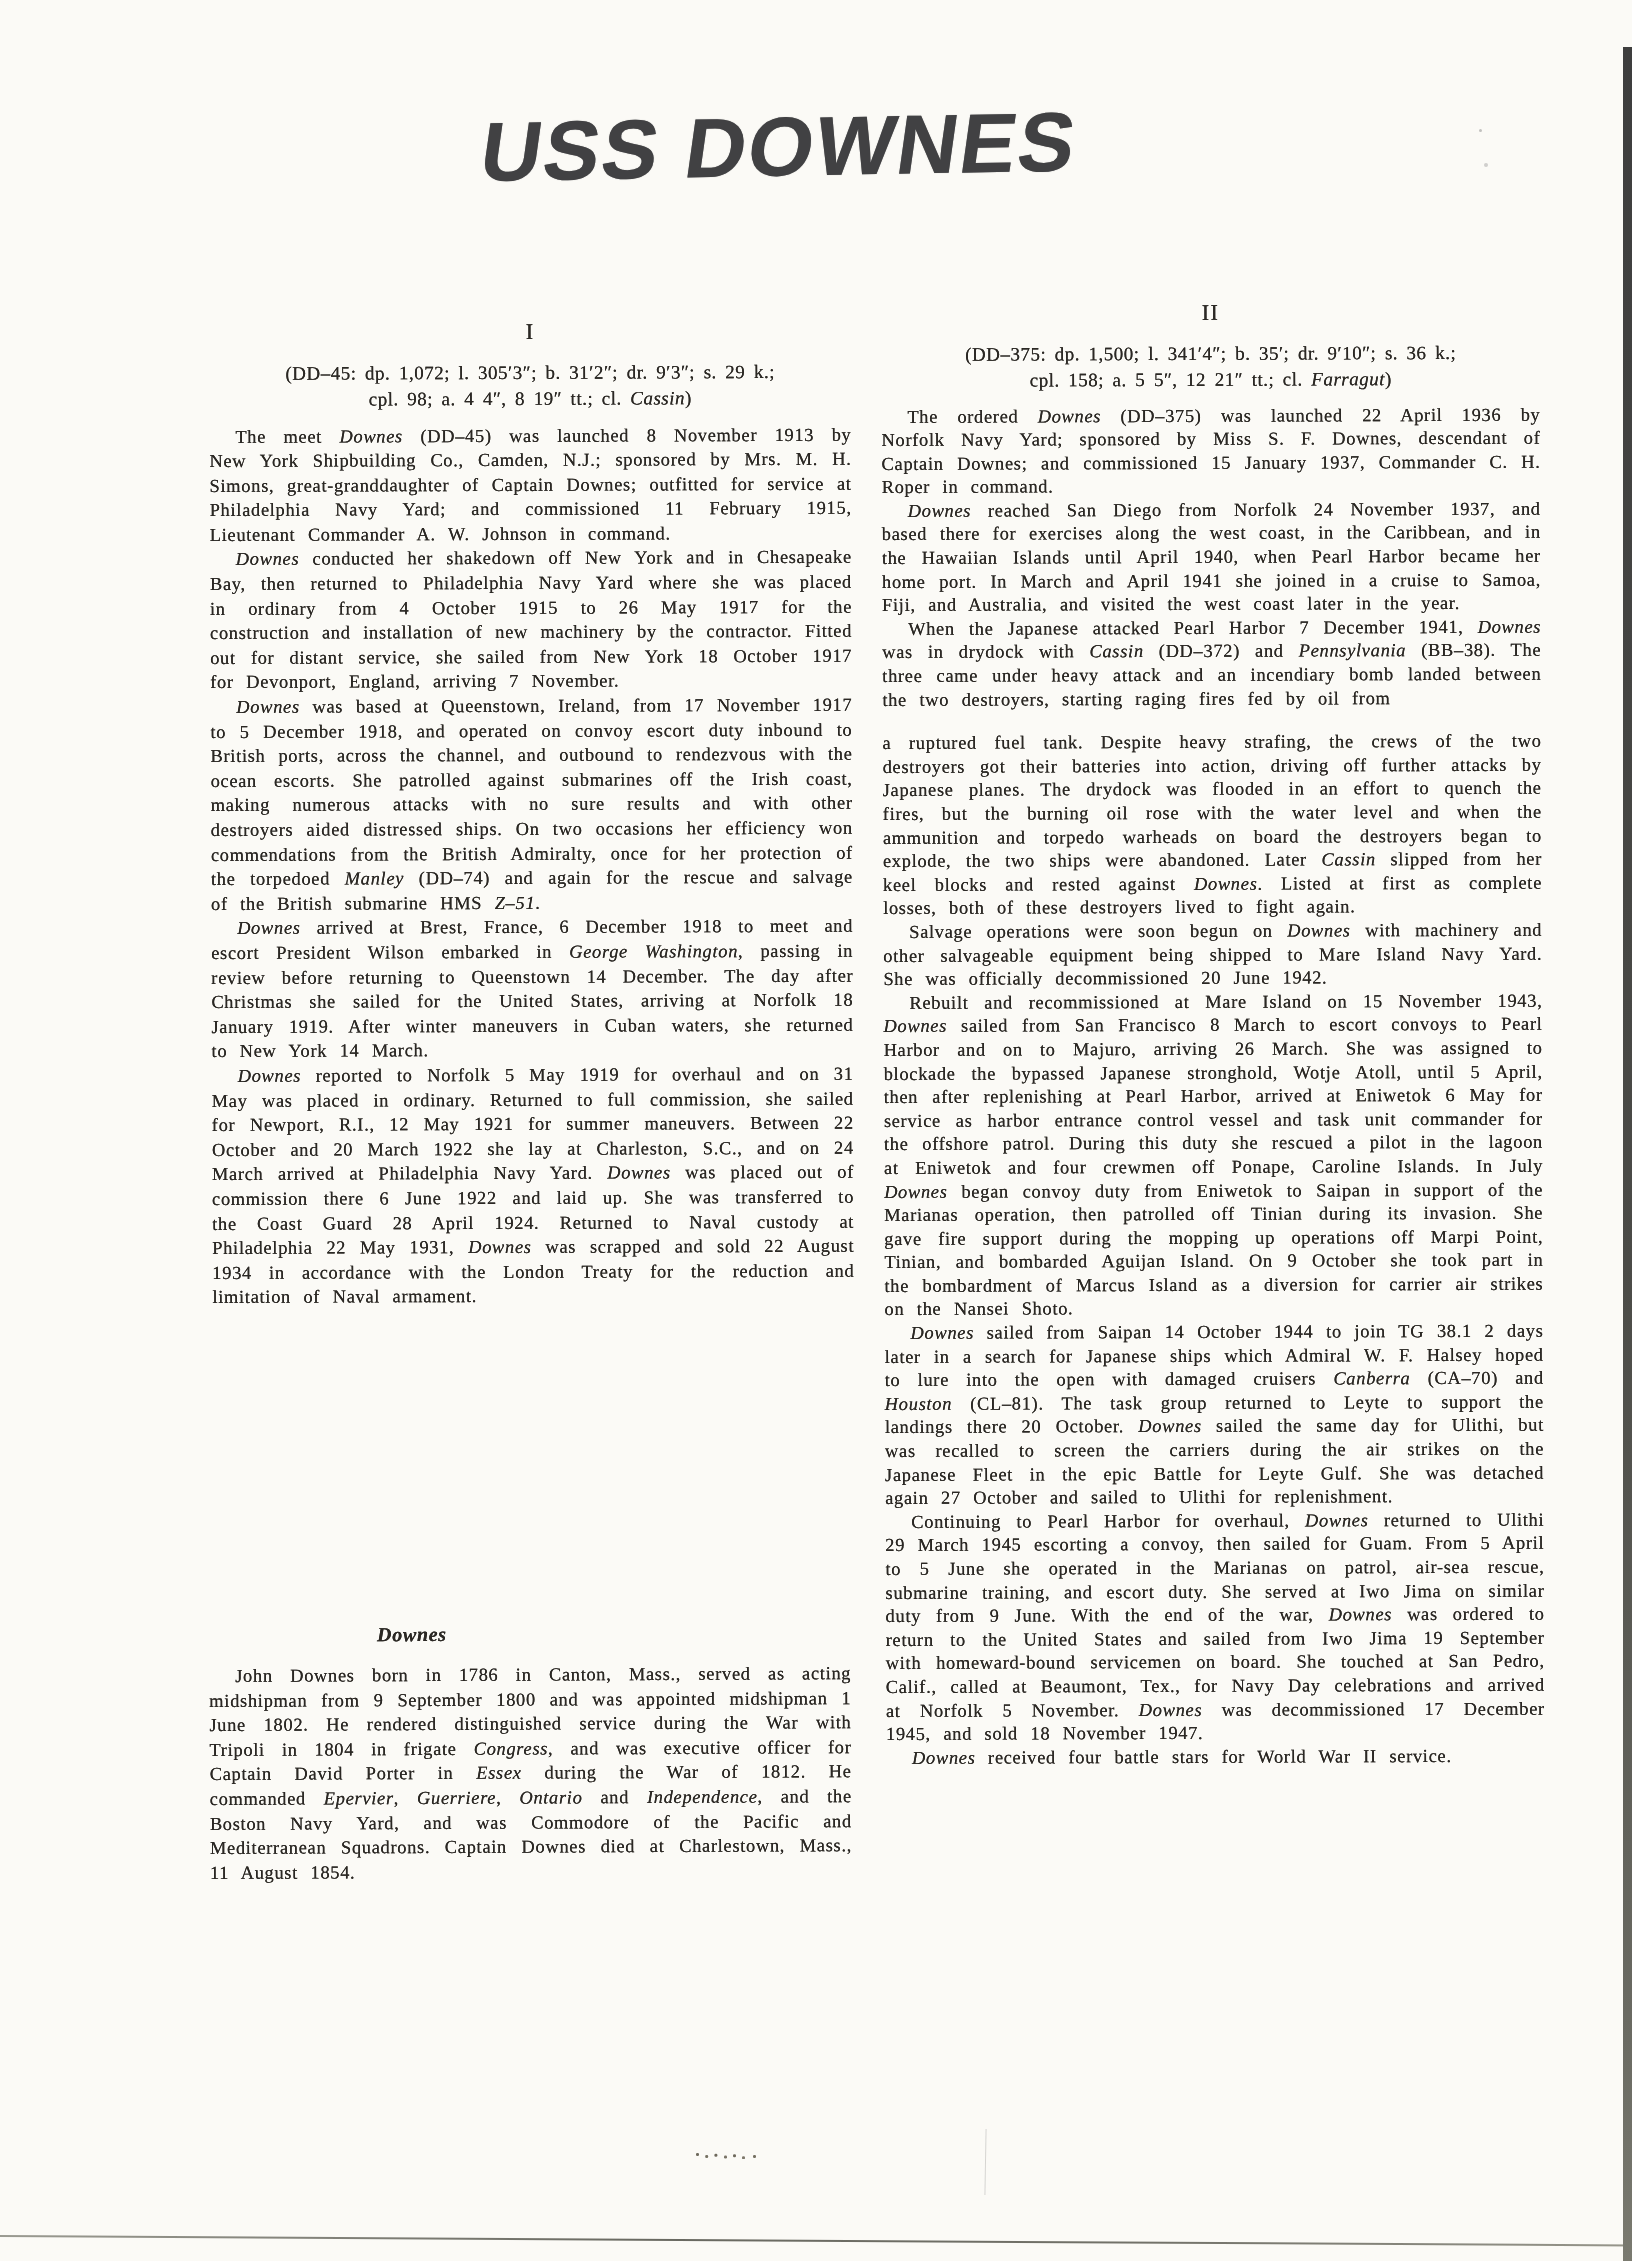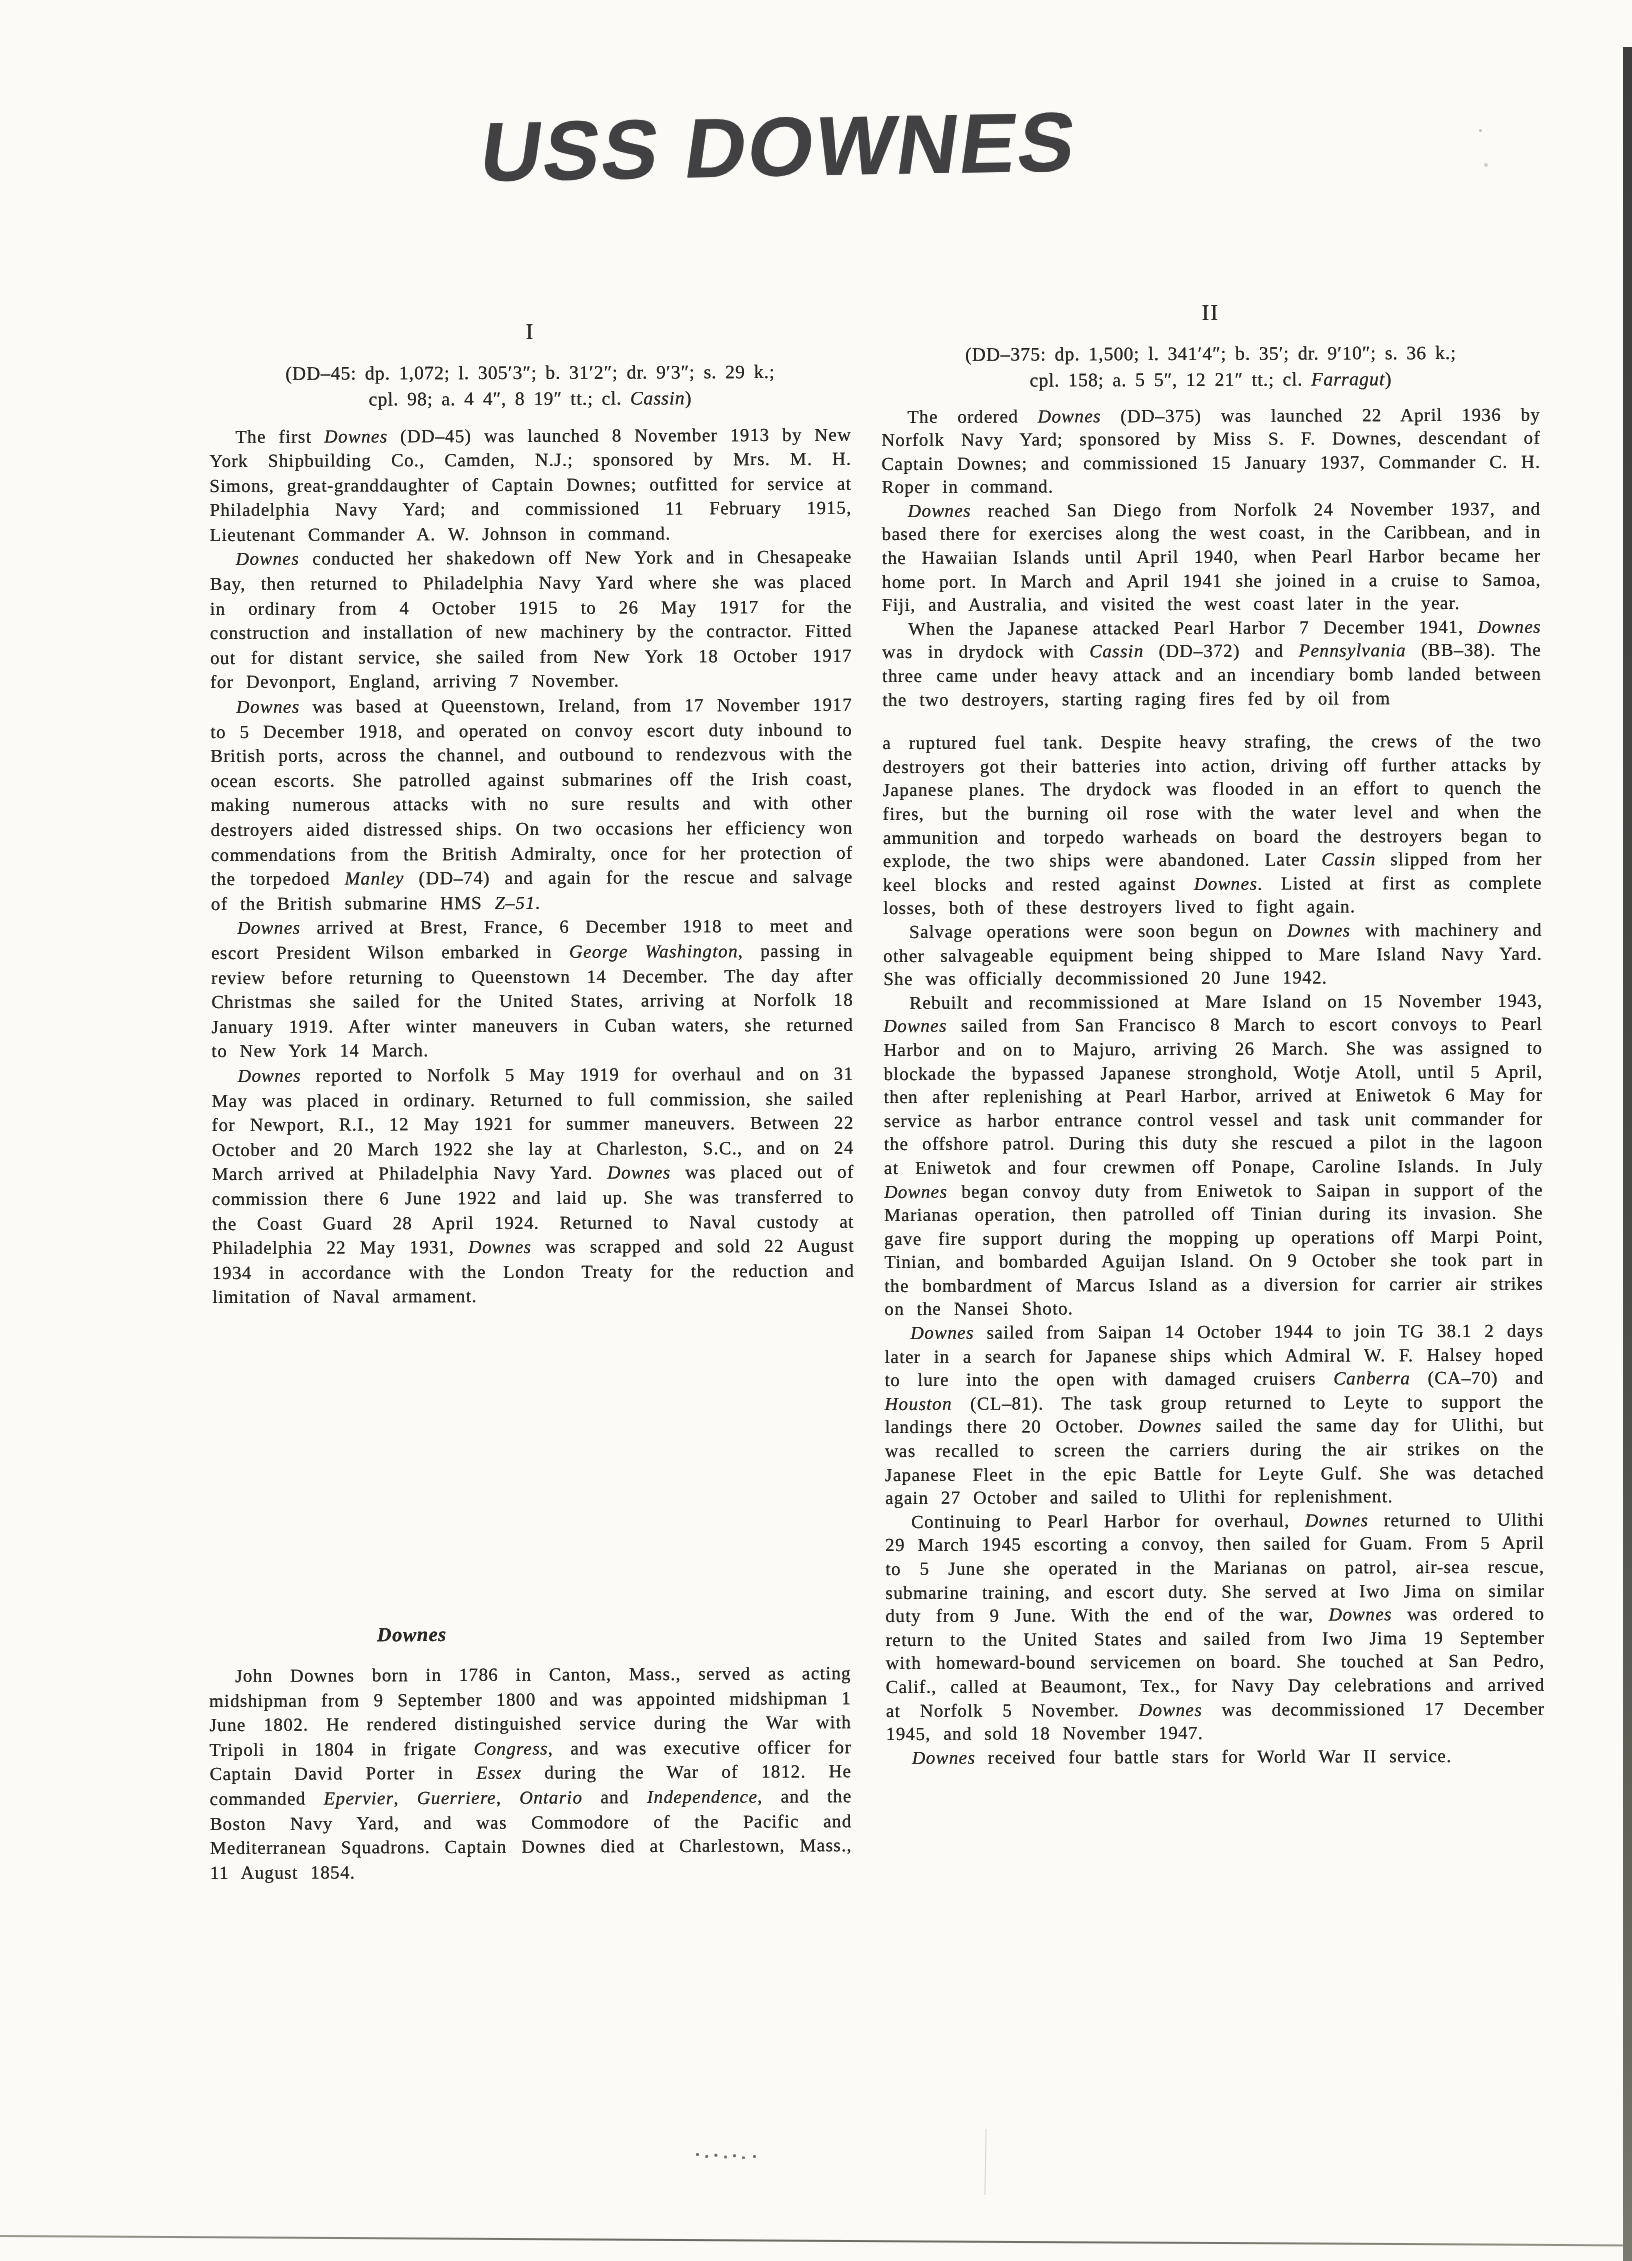--- a/index.html
+++ b/index.html
@@ -105,21 +105,21 @@
 
   <h1 class="title">USS DOWNES</h1>
 
   <section class="col left">
     <div class="numeral">I</div>
     <div class="spec">
       <div class="spec-line">(DD–45: dp. 1,072; l. 305′3″; b. 31′2″; dr. 9′3″; s. 29 k.;</div>
       <div class="spec-line"><span>cpl. 98; a. 4 4″, 8 19″ tt.; cl. </span><span class="it">Cassin</span><span>)</span></div>
     </div>
     <div class="paras">
-      <p class="body-p"><span>The first </span><span class="it">Downes</span><span> (DD–45) was launched 8 November 1913 by New York Shipbuilding Co., Camden, N.J.; sponsored by Mrs. M. H. Simons, great-granddaughter of Captain Downes; outfitted for service at Philadelphia Navy Yard; and commissioned 11 February 1915, Lieutenant Commander A. W. Johnson in command.</span></p>
+      <p class="body-p"><span>The meet </span><span class="it">Downes</span><span> (DD–45) was launched 8 November 1913 by New York Shipbuilding Co., Camden, N.J.; sponsored by Mrs. M. H. Simons, great-granddaughter of Captain Downes; outfitted for service at Philadelphia Navy Yard; and commissioned 11 February 1915, Lieutenant Commander A. W. Johnson in command.</span></p>
       <p class="body-p"><span class="it">Downes</span><span> conducted her shakedown off New York and in Chesapeake Bay, then returned to Philadelphia Navy Yard where she was placed in ordinary from 4 October 1915 to 26 May 1917 for the construction and installation of new machinery by the contractor. Fitted out for distant service, she sailed from New York 18 October 1917 for Devonport, England, arriving 7 November.</span></p>
       <p class="body-p"><span class="it">Downes</span><span> was based at Queenstown, Ireland, from 17 November 1917 to 5 December 1918, and operated on convoy escort duty inbound to British ports, across the channel, and outbound to rendezvous with the ocean escorts. She patrolled against submarines off the Irish coast, making numerous attacks with no sure results and with other destroyers aided distressed ships. On two occasions her efficiency won commendations from the British Admiralty, once for her protection of the torpedoed </span><span class="it">Manley</span><span> (DD–74) and again for the rescue and salvage of the British submarine HMS </span><span class="it">Z–51</span><span>.</span></p>
       <p class="body-p"><span class="it">Downes</span><span> arrived at Brest, France, 6 December 1918 to meet and escort President Wilson embarked in </span><span class="it">George Washington</span><span>, passing in review before returning to Queenstown 14 December. The day after Christmas she sailed for the United States, arriving at Norfolk 18 January 1919. After winter maneuvers in Cuban waters, she returned to New York 14 March.</span></p>
       <p class="body-p"><span class="it">Downes</span><span> reported to Norfolk 5 May 1919 for overhaul and on 31 May was placed in ordinary. Returned to full commission, she sailed for Newport, R.I., 12 May 1921 for summer maneuvers. Between 22 October and 20 March 1922 she lay at Charleston, S.C., and on 24 March arrived at Philadelphia Navy Yard. </span><span class="it">Downes</span><span> was placed out of commission there 6 June 1922 and laid up. She was transferred to the Coast Guard 28 April 1924. Returned to Naval custody at Philadelphia 22 May 1931, </span><span class="it">Downes</span><span> was scrapped and sold 22 August 1934 in accordance with the London Treaty for the reduction and limitation of Naval armament.</span></p>
     </div>
   </section>
 
   <section class="bio">
     <div class="bio-head">Downes</div>
     <p class="body-p"><span>John Downes born in 1786 in Canton, Mass., served as acting midshipman from 9 September 1800 and was appointed midshipman 1 June 1802. He rendered distinguished service during the War with Tripoli in 1804 in frigate </span><span class="it">Congress</span><span>, and was executive officer for Captain David Porter in </span><span class="it">Essex</span><span> during the War of 1812. He commanded </span><span class="it">Epervier</span><span>, </span><span class="it">Guerriere</span><span>, </span><span class="it">Ontario</span><span> and </span><span class="it">Independence</span><span>, and the Boston Navy Yard, and was Commodore of the Pacific and Mediterranean Squadrons. Captain Downes died at Charlestown, Mass., 11 August 1854.</span></p>

